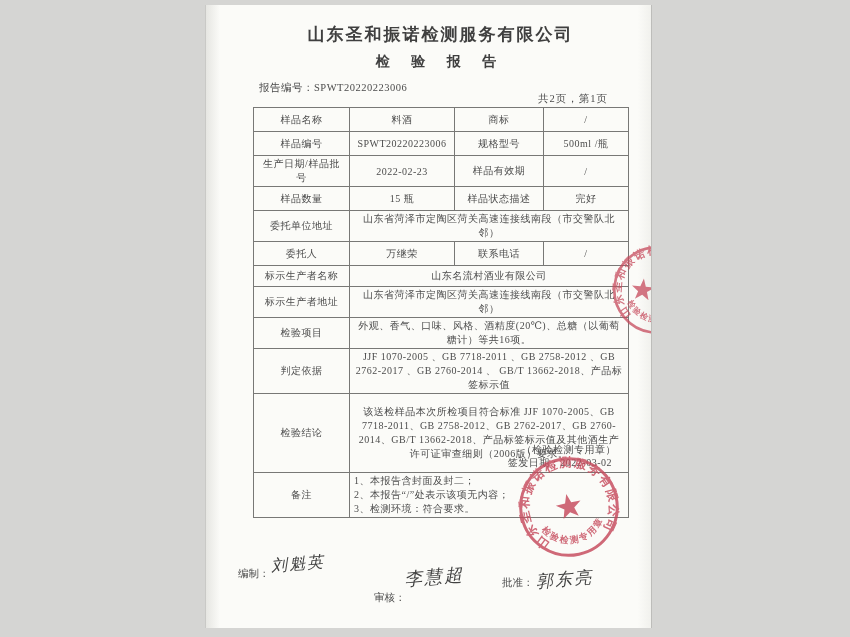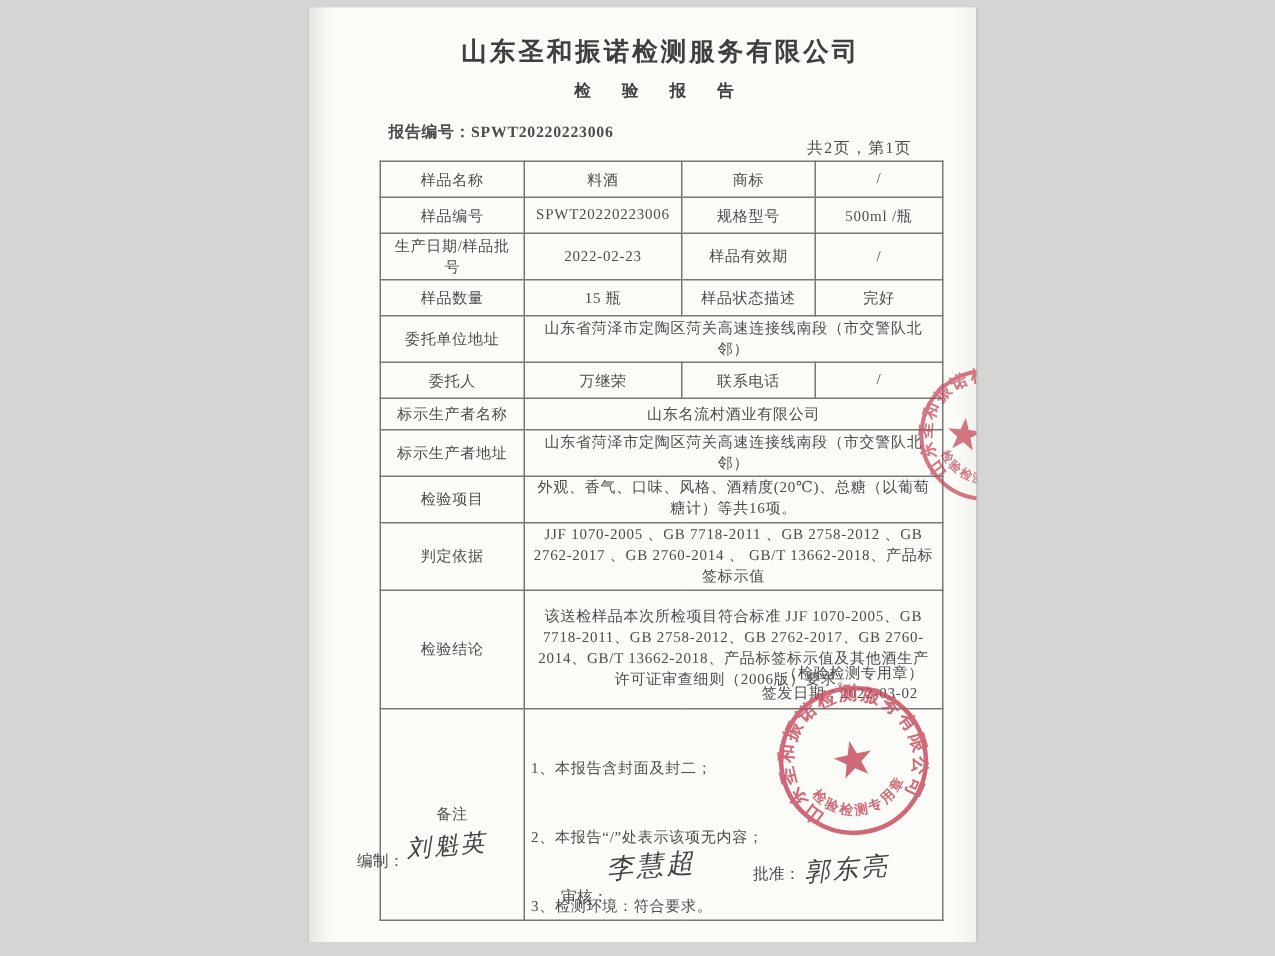--- a/index.html
+++ b/index.html
@@ -13,24 +13,24 @@
     background:linear-gradient(90deg,#e6e6e2 0,#fbfbf8 14px,#fbfbf8 97%,#f1f1ed 100%);
     border-right:1px solid #bdbdba;border-left:1px solid #c9c9c6;
     overflow:hidden;
   }
   .hdr-company{
     position:absolute;left:47px;top:18px;width:375px;text-align:center;
     font-size:17px;font-weight:bold;letter-spacing:2px;color:#3f3f3f;
   }
   .hdr-title{
     position:absolute;left:47px;top:48px;width:375px;text-align:center;
-    font-size:11px;font-weight:bold;letter-spacing:9px;color:#3f3f3f;
+    font-size:14px;font-weight:bold;letter-spacing:9px;color:#3f3f3f;
   }
   .report-no{
-    position:absolute;left:53px;top:76px;font-size:10.5px;font-weight:bold;color:#4c4c4c;
+    position:absolute;left:53px;top:76px;font-size:10.5px;font-weight:normal;color:#4c4c4c;
     letter-spacing:0.5px;
   }
   .pagination{
     position:absolute;left:47px;top:87px;width:355px;text-align:right;
     font-size:10.5px;color:#4c4c4c;letter-spacing:1px;
   }
   table.report{
     position:absolute;left:47px;top:102px;width:375px;
     border-collapse:collapse;table-layout:fixed;
   }
@@ -40,21 +40,21 @@
     letter-spacing:0.5px;overflow:hidden;
   }
   td.lbl{font-weight:normal;}
   td.left{text-align:left;padding:2px 7px;line-height:1.4;}
   tr.h24{height:24px;}  tr.h23{height:23px;}  tr.h25{height:25px;}
   tr.h21{height:21px;}  tr.h27{height:27px;}  tr.h31{height:31px;}
   tr.h28{height:28px;}  tr.h79{height:79px;}  tr.h37{height:37px;}
   td.concl{position:relative;vertical-align:top;}
   .stamp-note{position:absolute;right:12px;bottom:15px;font-size:10px;color:#4c4c4c;margin-top:18px;}
   .sign-date{position:absolute;right:16px;bottom:2px;font-size:10px;color:#4c4c4c;}
-  .remarks-line{display:block;text-align:left;margin-top:32px;}
+  .remarks-line{display:block;text-align:left;}
   .footer-label{position:absolute;font-size:10.5px;color:#4c4c4c;}
   .sig{
     position:absolute;font-size:16px;font-style:italic;color:#424242;
     letter-spacing:2px;transform:rotate(-5deg);white-space:nowrap;
   }
   .stamp{position:absolute;color:#c64a5c;opacity:0.82;}
   .stamp svg{display:block;}
   .stamp-main{left:311px;top:450px;transform:rotate(-12deg);}
   .stamp-edge{left:405px;top:239px;transform:rotate(6deg);opacity:0.75;}
 </style>

